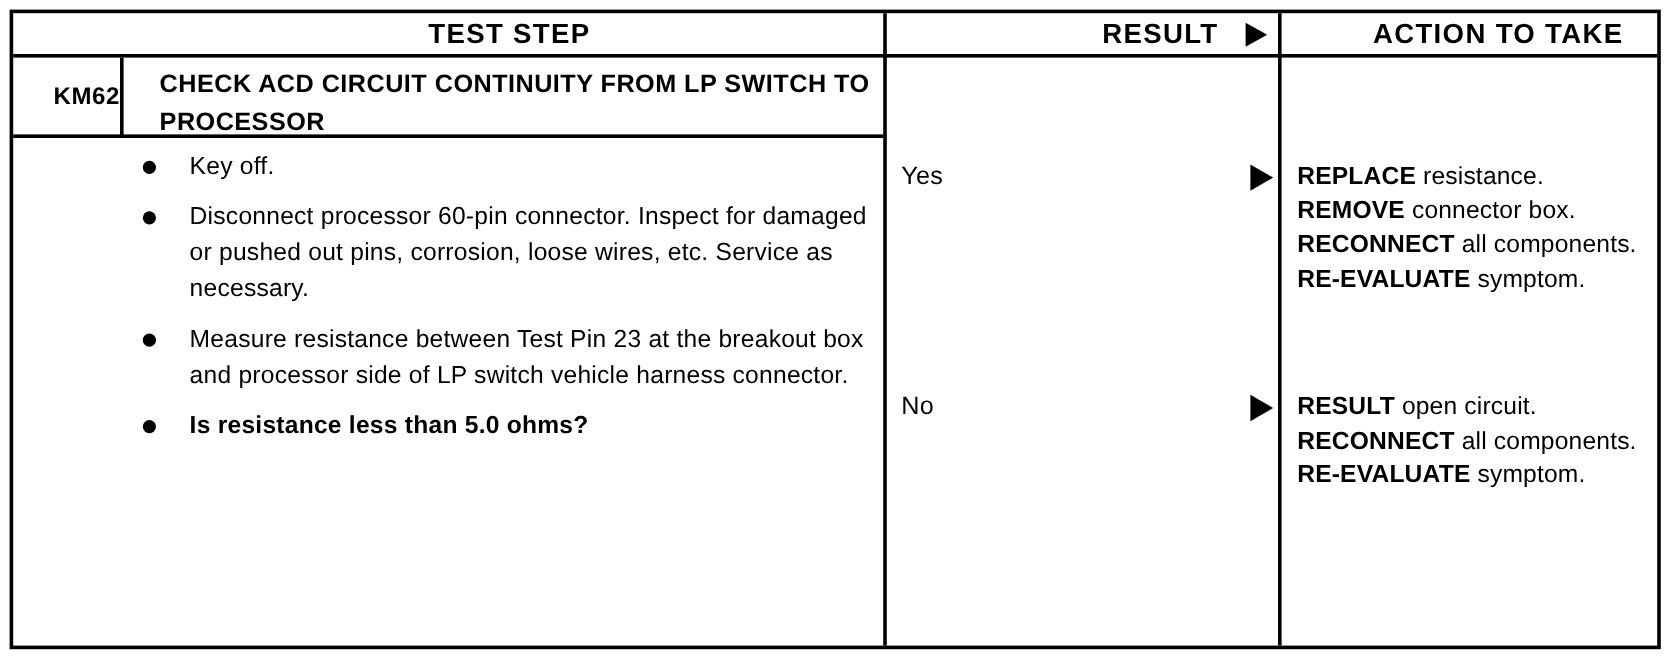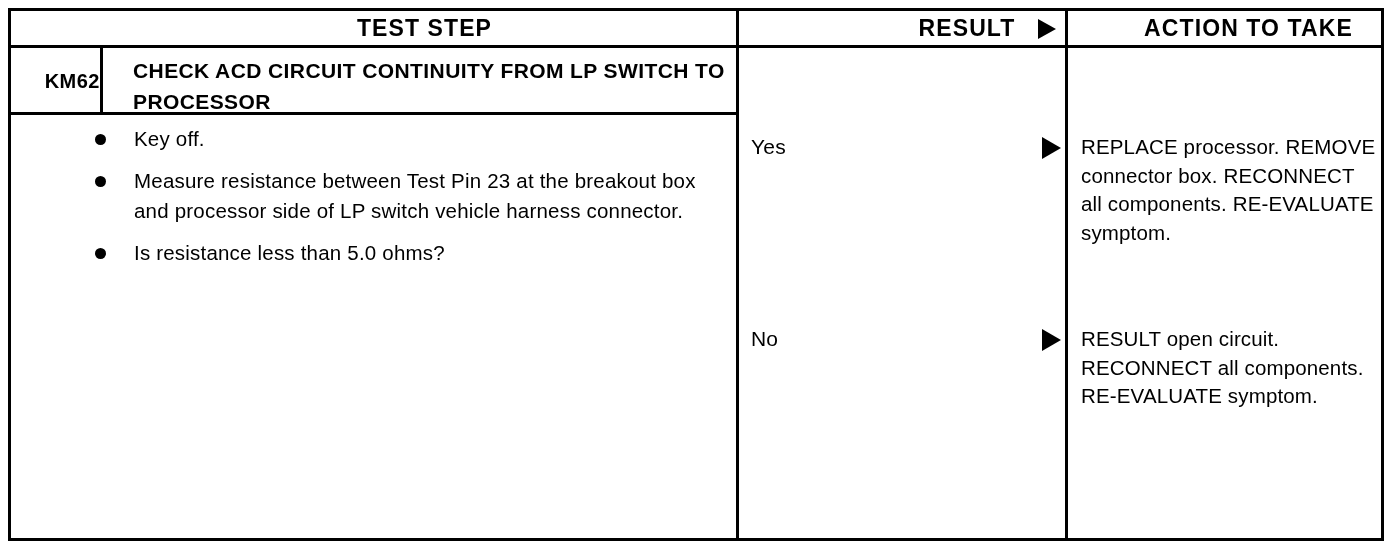--- a/index.html
+++ b/index.html
@@ -99,36 +99,36 @@
     font-size: 21px;
     font-weight: bold;
     line-height: 31px;
     letter-spacing: 0.4px;
     margin-left: 19px;
   }
 
   
   .bullets {
     position: absolute;
-    left: 80px;
+    left: 104px;
     top: 113px;
     width: 620px;
     margin: 0;
     padding: 0;
     list-style: none;
   }
   .bullets li {
     position: relative;
     padding-left: 43px;
     margin-bottom: 12px;
     font-size: 20.5px;
     line-height: 30px;
     letter-spacing: 0.2px;
   }
-  .bullets li.bold { font-weight: normal; }
+  .bullets li.bold { font-weight: bold; }
   .bullets li .dot {
     position: absolute;
     left: 4px;
     top: 10px;
     width: 11px;
     height: 11px;
     background: #000;
     border-radius: 50%;
   }
 
@@ -164,21 +164,21 @@
 
   
   .action-cell {
     position: absolute;
     left: 1070px;
     width: 300px;
     font-size: 20.5px;
     line-height: 28.5px;
     letter-spacing: 0.15px;
   }
-  .action-cell .kw { font-weight: normal; margin-top: 32px; }
+  .action-cell .kw { font-weight: bold; margin-top: 32px; }
 </style>
 </head>
 <body>
 
 <div id="page">
 
   <div id="diag-table">
 
     <div class="vdiv vdiv-result"></div>
     <div class="vdiv vdiv-action"></div>
@@ -190,30 +190,31 @@
       <div class="hdr-arrow"></div>
       <div class="hdr-cell hdr-action">ACTION TO TAKE</div>
     </div>
 
     <div class="step-id">KM62</div>
     <div class="step-title">CHECK ACD CIRCUIT CONTINUITY FROM LP SWITCH TO PROCESSOR</div>
     <div class="hdiv-step"></div>
 
     <ul class="bullets" id="bullet-list">
         <li><span class="dot"></span><span>Key off.</span></li>
+        <li><span class="dot"></span><span>Disconnect processor 60-pin connector. Inspect for damaged or pushed out pins, corrosion, loose wires, etc. Service as necessary.</span></li>
         <li><span class="dot"></span><span>Measure resistance between Test Pin 23 at the breakout box and processor side of LP switch vehicle harness connector.</span></li>
         <li class="bold"><span class="dot"></span><span>Is resistance less than 5.0 ohms?</span></li>
       </ul>
 
     <div id="rows-container">
         <div class="result-cell" style="top: 122px;">
           <span class="result-label">Yes</span>
           <span class="result-arrow"></span>
         </div>
-        <div class="action-cell" style="top: 122px;"><span class="kw">REPLACE</span><span> processor. </span><span class="kw">REMOVE</span><span> connector box. </span><span class="kw">RECONNECT</span><span> all components. </span><span class="kw">RE-EVALUATE</span><span> symptom.</span></div>
+        <div class="action-cell" style="top: 122px;"><span class="kw">REPLACE</span><span> resistance. </span><span class="kw">REMOVE</span><span> connector box. </span><span class="kw">RECONNECT</span><span> all components. </span><span class="kw">RE-EVALUATE</span><span> symptom.</span></div>
         <div class="result-cell" style="top: 314px;">
           <span class="result-label">No</span>
           <span class="result-arrow"></span>
         </div>
         <div class="action-cell" style="top: 314px;"><span class="kw">RESULT</span><span> open circuit. </span><span class="kw">RECONNECT</span><span> all components. </span><span class="kw">RE-EVALUATE</span><span> symptom.</span></div>
       </div>
 
   </div>
 </div>
 

